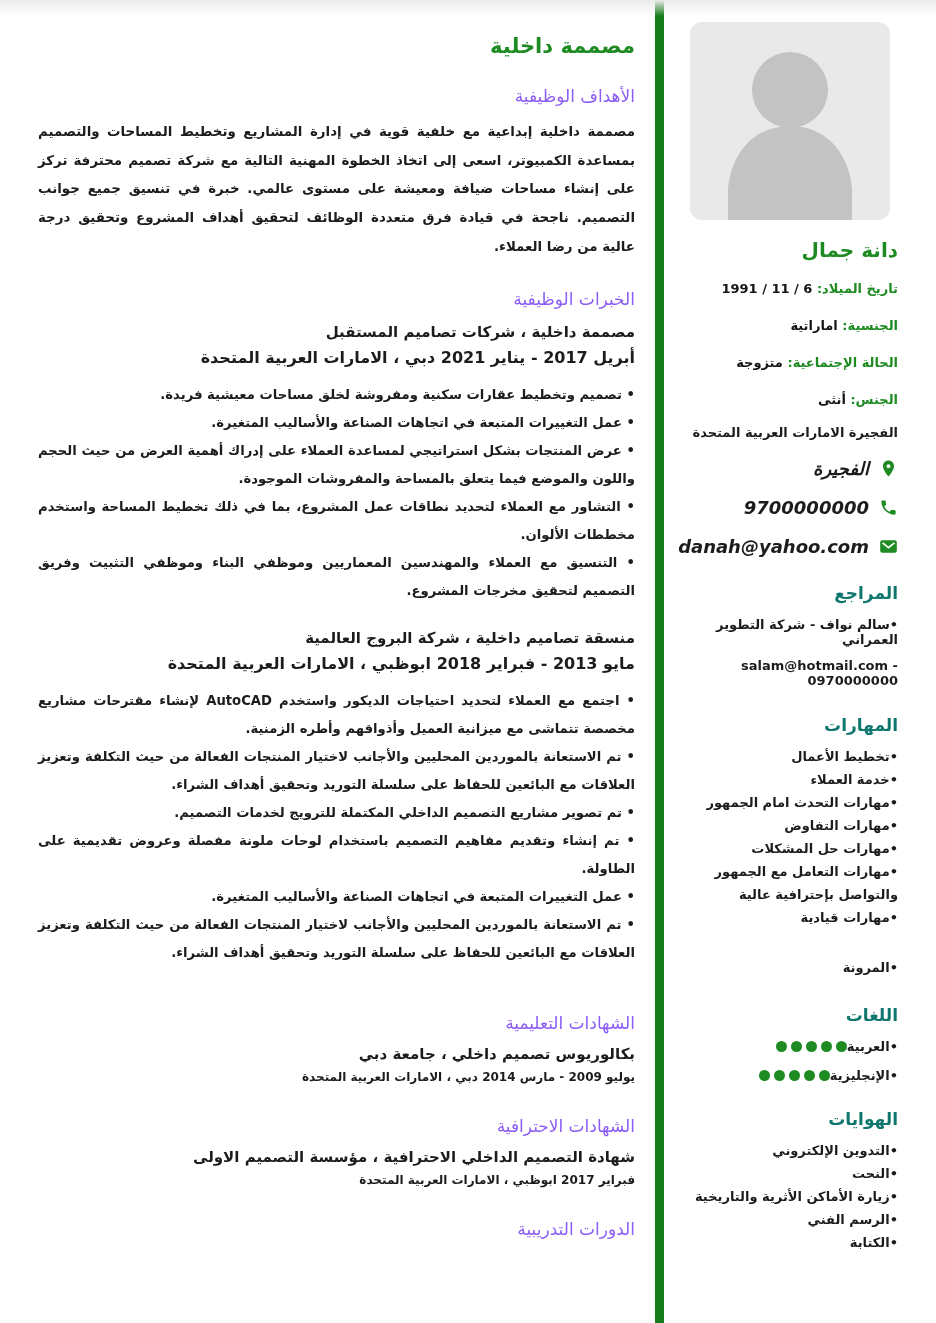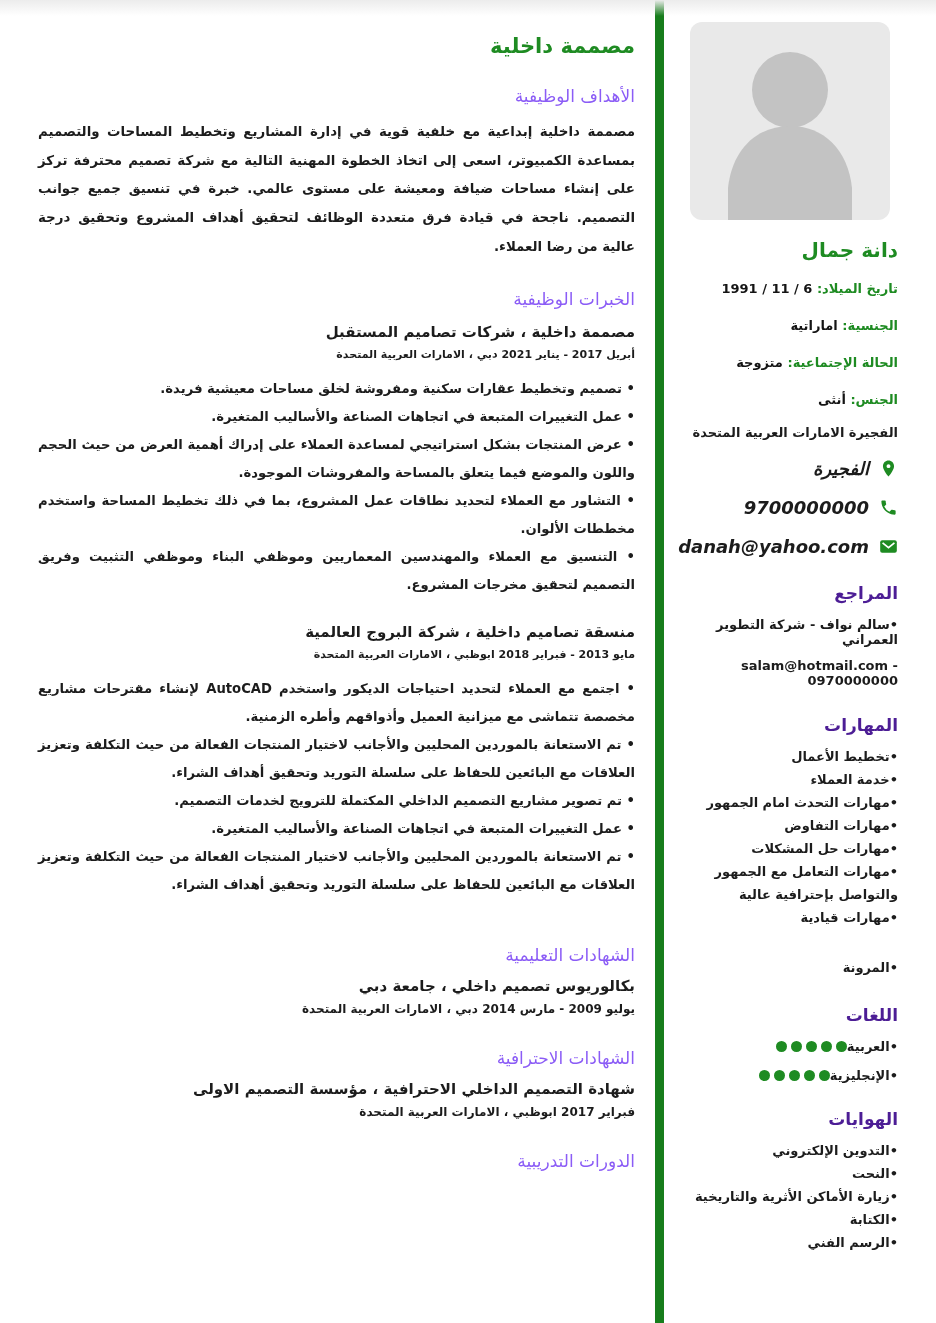--- a/index.html
+++ b/index.html
@@ -33,21 +33,21 @@
 
   
   .doc-title { font-size:21px; font-weight:bold; color:#1e8b22; margin-top:12px; }
   .sec-h { font-size:17px; font-weight:normal; color:#8b5cf6; margin-top:28px; }
   .objective-text {
     margin-top:12px; font-size:13.4px; font-weight:bold; line-height:2.14;
     text-align:justify;
   }
   .job { margin-top:14px; }
   .job-title { font-size:15px; font-weight:bold; margin-top:14px; }
-  .job-date { font-size:11px; font-weight:bold; margin-top:7px; }
+  .job-date { font-size:16px; font-weight:bold; margin-top:7px; }
   ul.bullets { list-style:none; margin-top:14px; }
   ul.bullets li {
     font-size:13.2px; font-weight:bold; line-height:2.12; text-align:justify;
   }
   ul.bullets li::before { content:"\2022  "; }
   .edu-block { margin-top:10px; }
   .edu-title { font-size:15px; font-weight:bold; margin-top:12px; }
   .edu-date { font-size:12px; font-weight:bold; margin-top:7px; }
   .gap-lg { margin-top:46px; }
 
@@ -60,21 +60,21 @@
   .side-name { font-size:20px; font-weight:bold; color:#1e8b22; margin-top:18px; }
   .p-row { margin-top:17px; font-size:13px; font-weight:bold; line-height:1.55; }
   .p-label { color:#1e8b22; }
   .p-value { color:#141414; }
   .addr { margin-top:14px; font-size:13px; font-weight:bold; }
   .c-row {
     display:flex; justify-content:flex-start; align-items:center;
     gap:10px; margin-top:18px; font-size:18px; font-weight:bold;font-style:italic;
   }
   .c-row .c-icon { width:19px; height:19px; flex:0 0 19px; }
-  .side-h { font-size:17px; font-weight:bold; color:#4c1d95; margin-top:26px; }
+  .side-h { font-size:17px; font-weight:bold; color:#0f766e; margin-top:26px; }
   .ref-line { margin-top:14px; font-size:13px; font-weight:bold; }
   .ref-line::before { content:"\2022 "; }
   .ref-contact { margin-top:11px; font-size:13px; font-weight:bold; }
   ul.side-list { list-style:none; margin-top:10px; }
   ul.side-list li { font-size:13px; font-weight:bold; line-height:1.78; }
   ul.side-list li::before { content:"\2022 "; }
   li.spaced-top { margin-top:26px; }
   .lang-row { display:flex; align-items:center; gap:0; margin-top:14px; }
   .lang-name { font-size:13px; font-weight:bold; }
   .lang-name::before { content:"\2022 "; }
@@ -174,22 +174,22 @@
             <span class="dot"></span>
             <span class="dot"></span>
         </span>
       </div>
 
       <div class="side-h">الهوايات</div>
       <ul class="side-list">
         <li>التدوين الإلكتروني</li>
         <li>النحت</li>
         <li>زيارة الأماكن الأثرية والتاريخية</li>
+        <li>الرسم الفني</li>
         <li>الكتابة</li>
-        <li>الرسم الفني</li>
       </ul>
     </aside>
 
     <div class="divider"></div>
 
     <main class="content">
       <h1 class="doc-title">مصممة داخلية</h1>
 
       <h2 class="sec-h">الأهداف الوظيفية</h2>
       <p class="objective-text">مصممة داخلية إبداعية مع خلفية قوية في إدارة المشاريع وتخطيط المساحات والتصميم بمساعدة الكمبيوتر، اسعى إلى اتخاذ الخطوة المهنية التالية مع شركة تصميم محترفة تركز على إنشاء مساحات ضيافة ومعيشة على مستوى عالمي. خبرة في تنسيق جميع جوانب التصميم. ناجحة في قيادة فرق متعددة الوظائف لتحقيق أهداف المشروع وتحقيق درجة عالية من رضا العملاء.</p>
@@ -208,20 +208,21 @@
         </ul>
       </div>
 
       <div class="job" style="margin-top:24px;">
         <div class="job-title">منسقة تصاميم داخلية ، شركة البروج العالمية</div>
         <div class="job-date">مايو 2013 - فبراير 2018  ابوظبي ،  الامارات العربية المتحدة</div>
         <ul class="bullets">
           <li>اجتمع مع العملاء لتحديد احتياجات الديكور واستخدم AutoCAD لإنشاء مقترحات مشاريع مخصصة تتماشى مع ميزانية العميل وأذواقهم وأطره الزمنية.</li>
           <li>تم الاستعانة بالموردين المحليين والأجانب لاختيار المنتجات الفعالة من حيث التكلفة وتعزيز العلاقات مع البائعين للحفاظ على سلسلة التوريد وتحقيق أهداف الشراء.</li>
           <li>تم تصوير مشاريع التصميم الداخلي المكتملة للترويج لخدمات التصميم.</li>
+          <li>تم إنشاء وتقديم مفاهيم التصميم باستخدام لوحات ملونة مفصلة وعروض تقديمية على الطاولة.</li>
           <li>عمل التغييرات المتبعة في اتجاهات الصناعة والأساليب المتغيرة.</li>
           <li>تم الاستعانة بالموردين المحليين والأجانب لاختيار المنتجات الفعالة من حيث التكلفة وتعزيز العلاقات مع البائعين للحفاظ على سلسلة التوريد وتحقيق أهداف الشراء.</li>
         </ul>
       </div>
 
       <h2 class="sec-h gap-lg">الشهادات التعليمية</h2>
       <div class="edu-block">
         <div class="edu-title">بكالوريوس تصميم داخلي ، جامعة دبي</div>
         <div class="edu-date">يوليو 2009 - مارس 2014  دبي ،  الامارات العربية المتحدة</div>
       </div>

